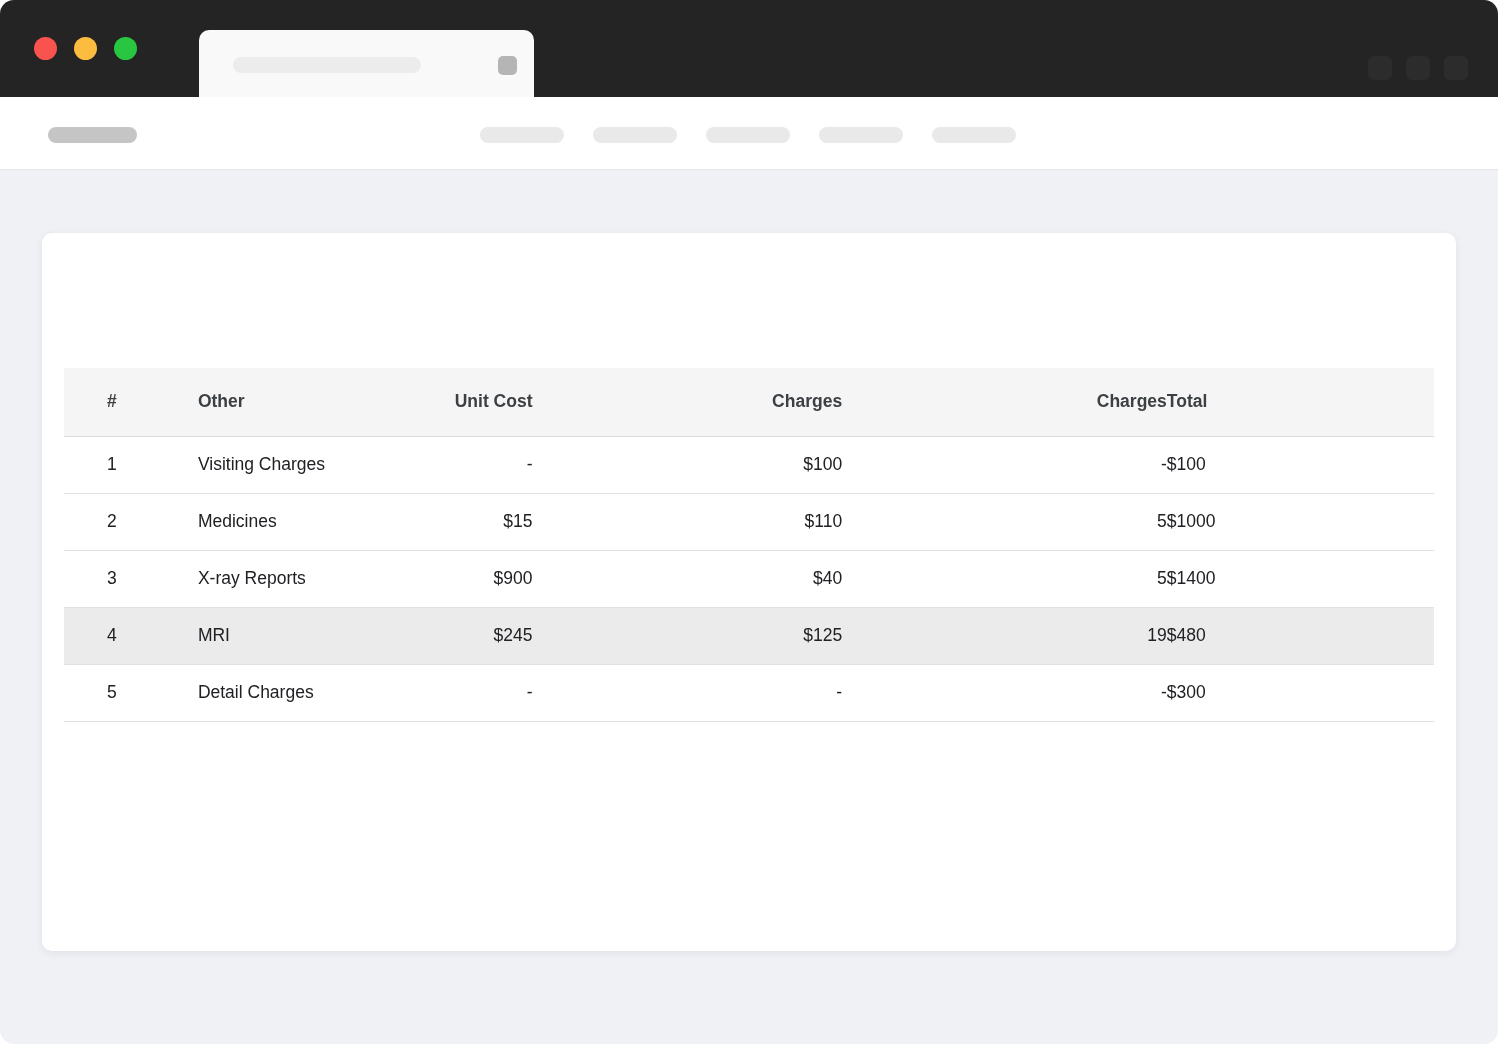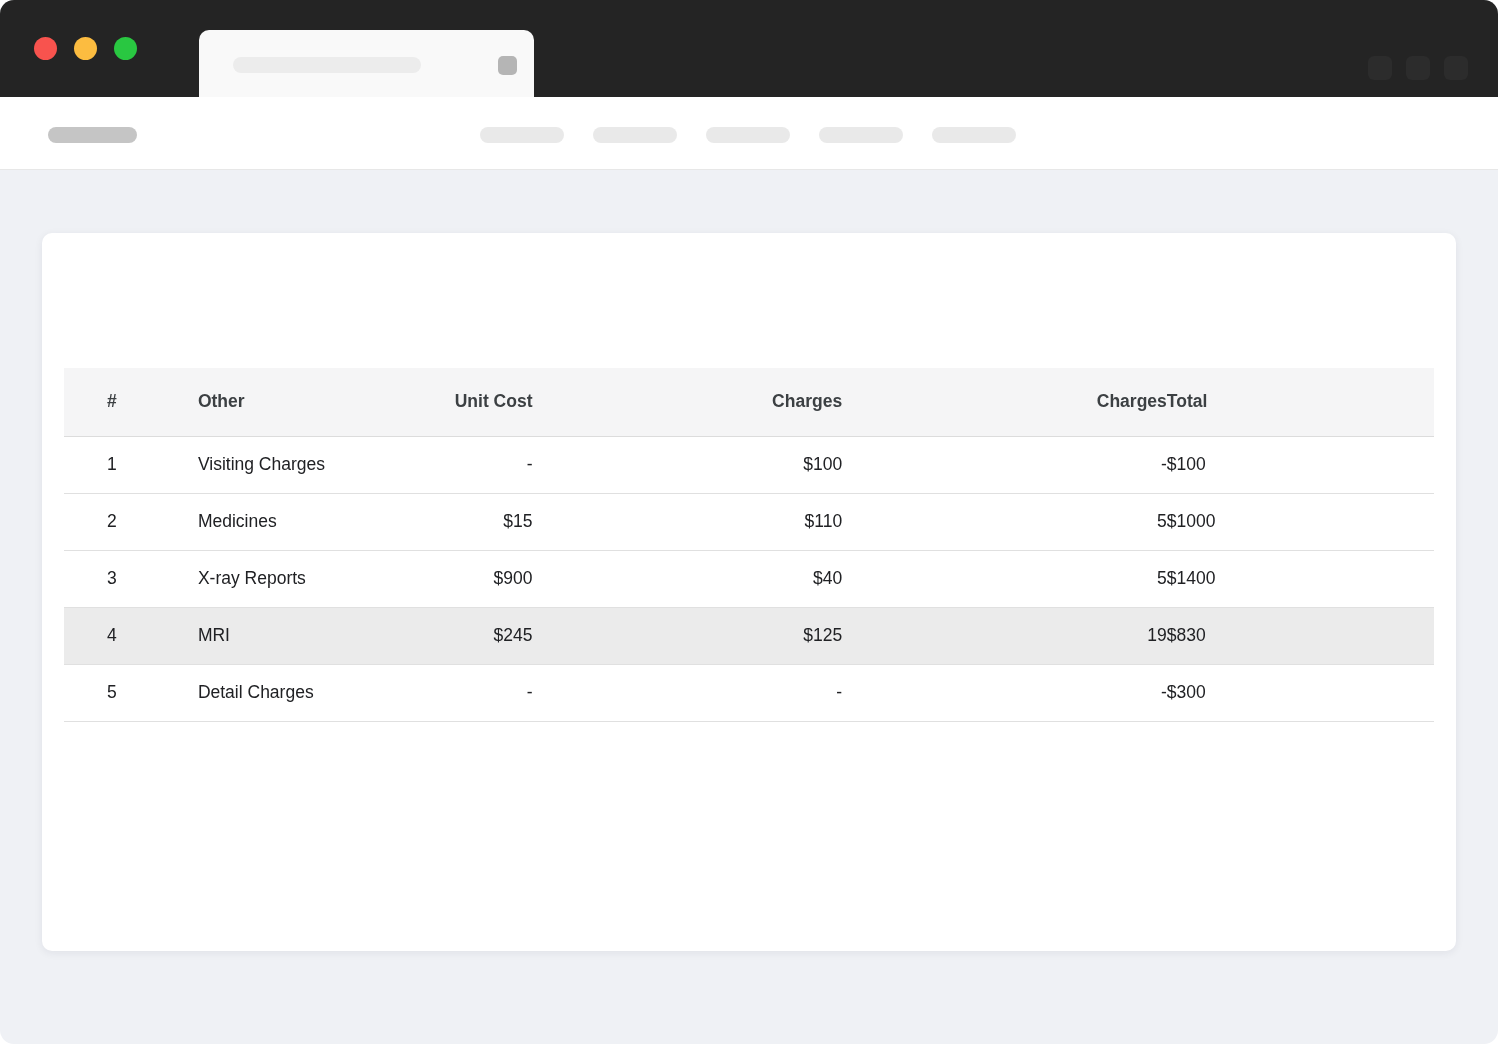--- a/index.html
+++ b/index.html
@@ -135,21 +135,21 @@
               <td>$40</td>
               <td>5</td>
               <td>$1400</td>
             </tr>
             <tr class="highlight">
               <td>4</td>
               <td>MRI</td>
               <td>$245</td>
               <td>$125</td>
               <td>19</td>
-              <td>$830</td>
+              <td>$480</td>
             </tr>
             <tr>
               <td>5</td>
               <td>Detail Charges</td>
               <td>-</td>
               <td>-</td>
               <td>-</td>
               <td>$300</td>
             </tr>
           </tbody>

